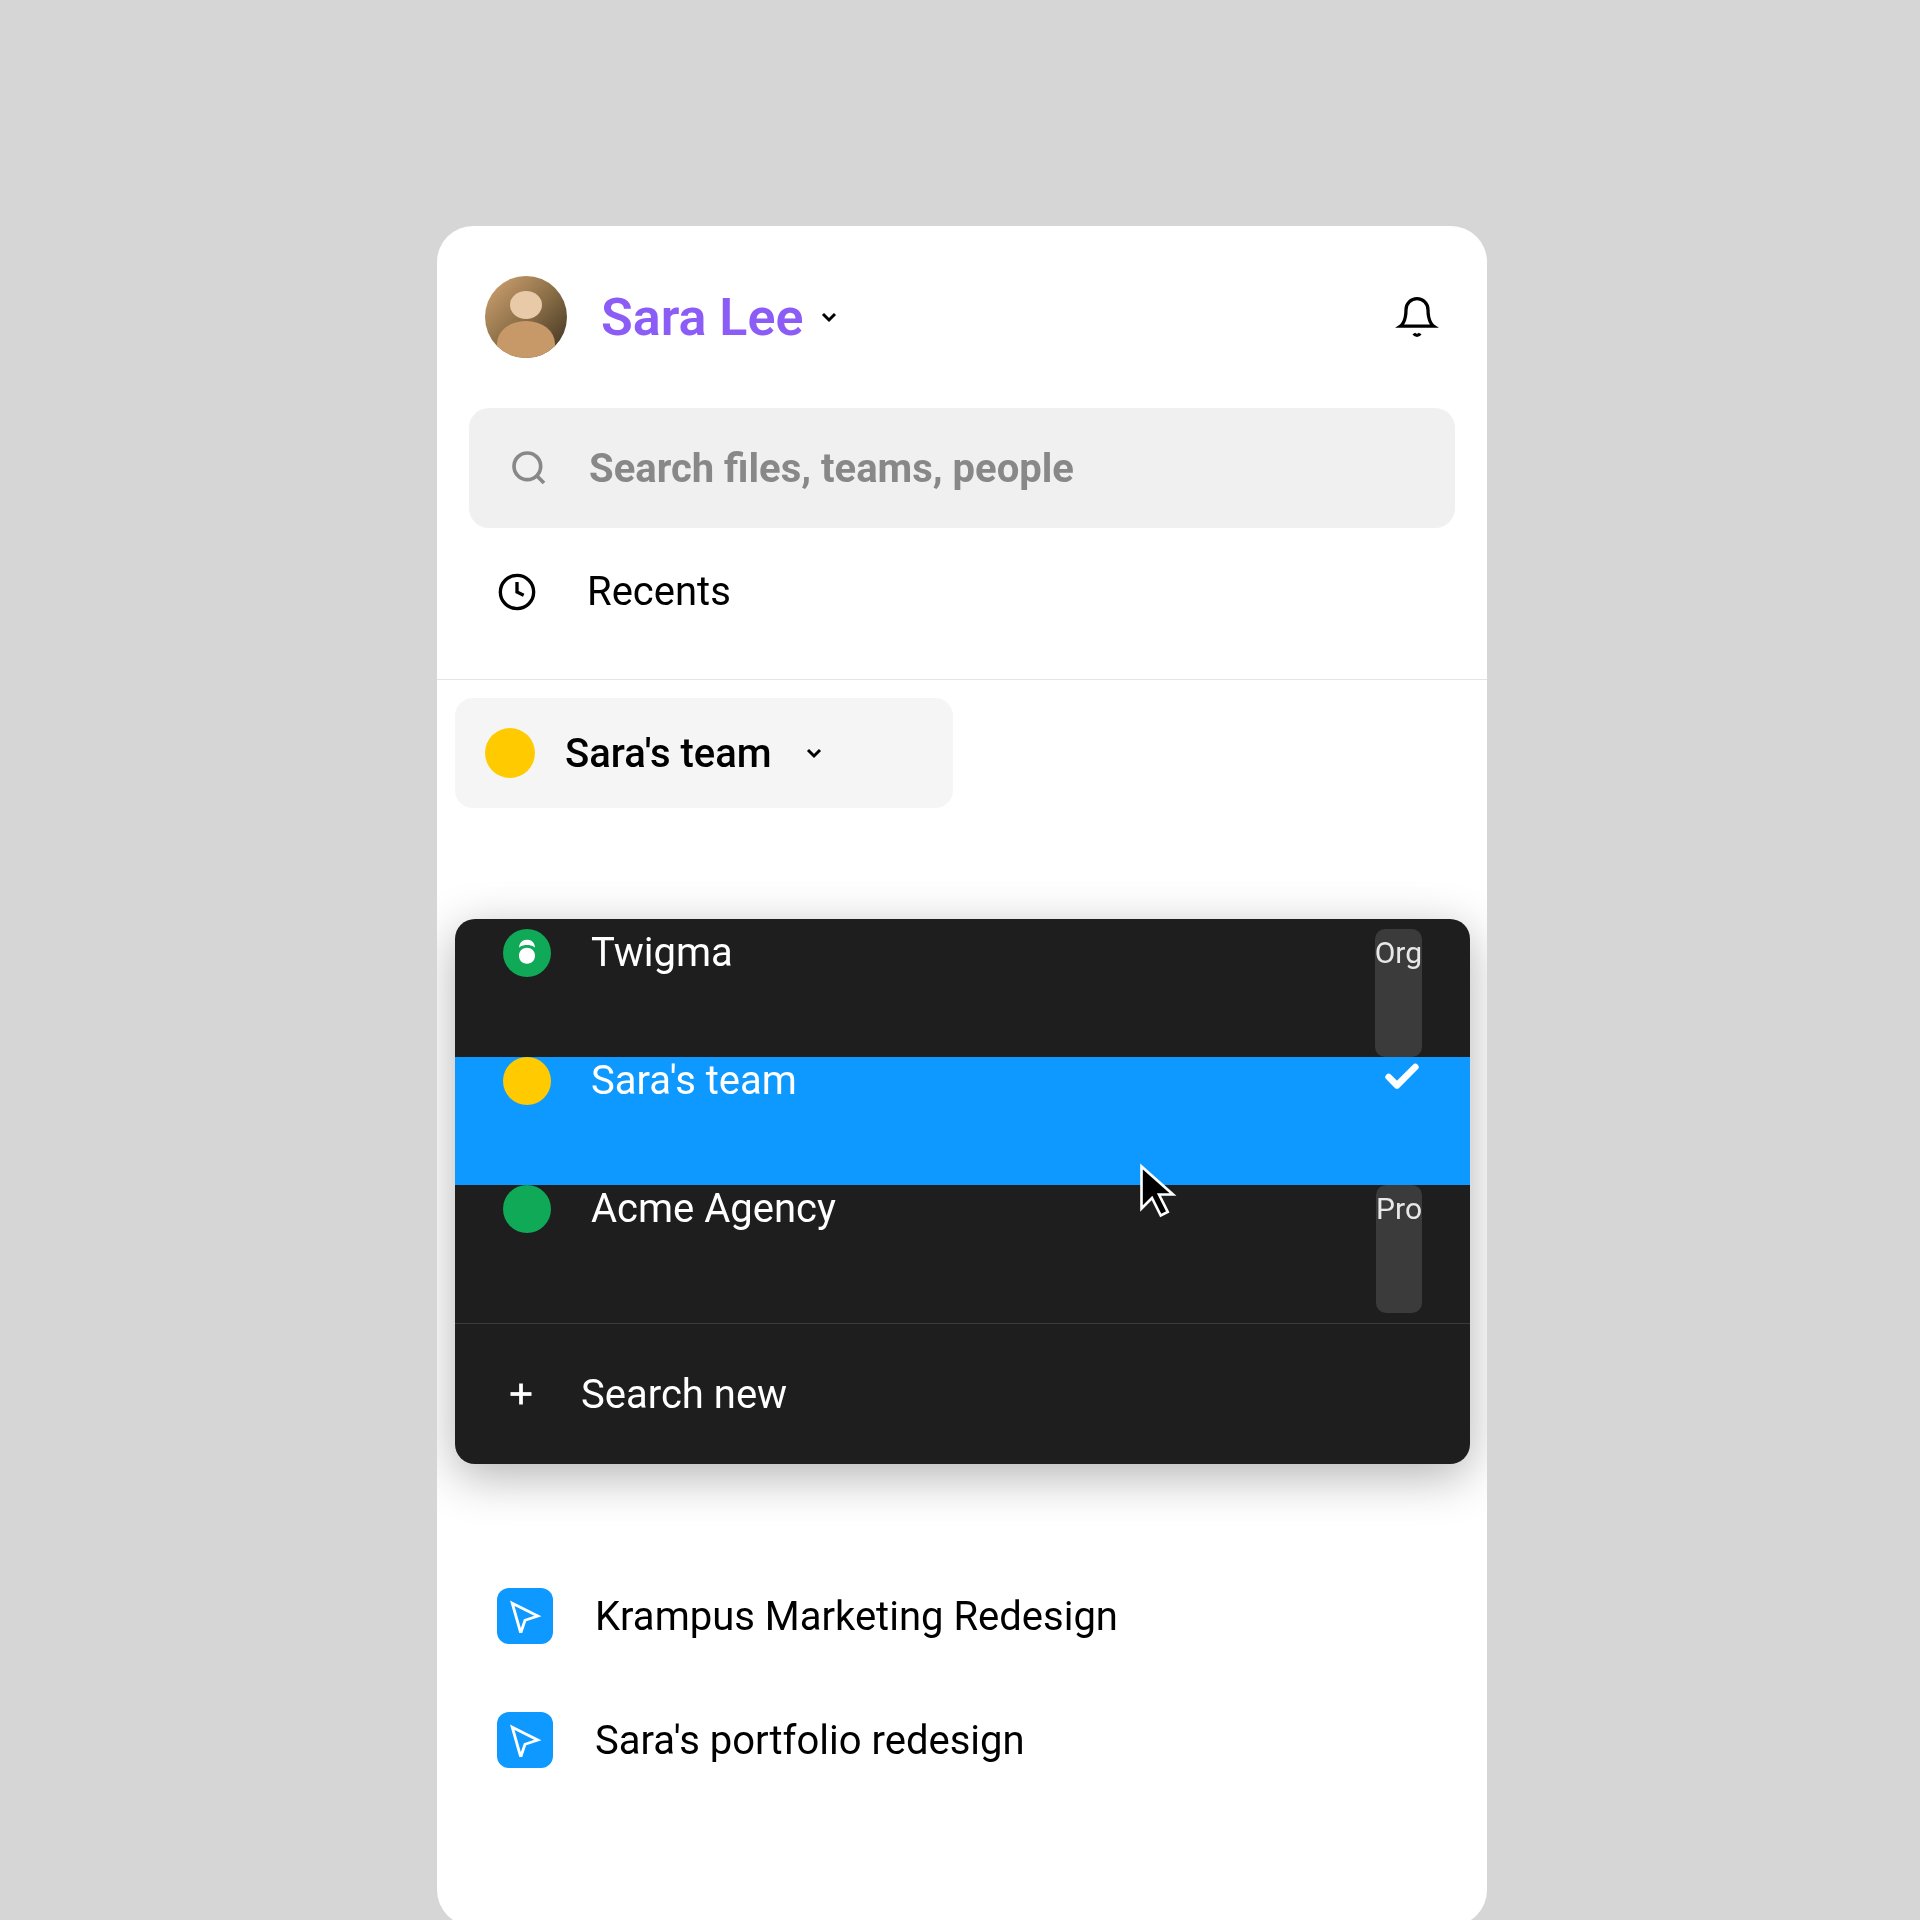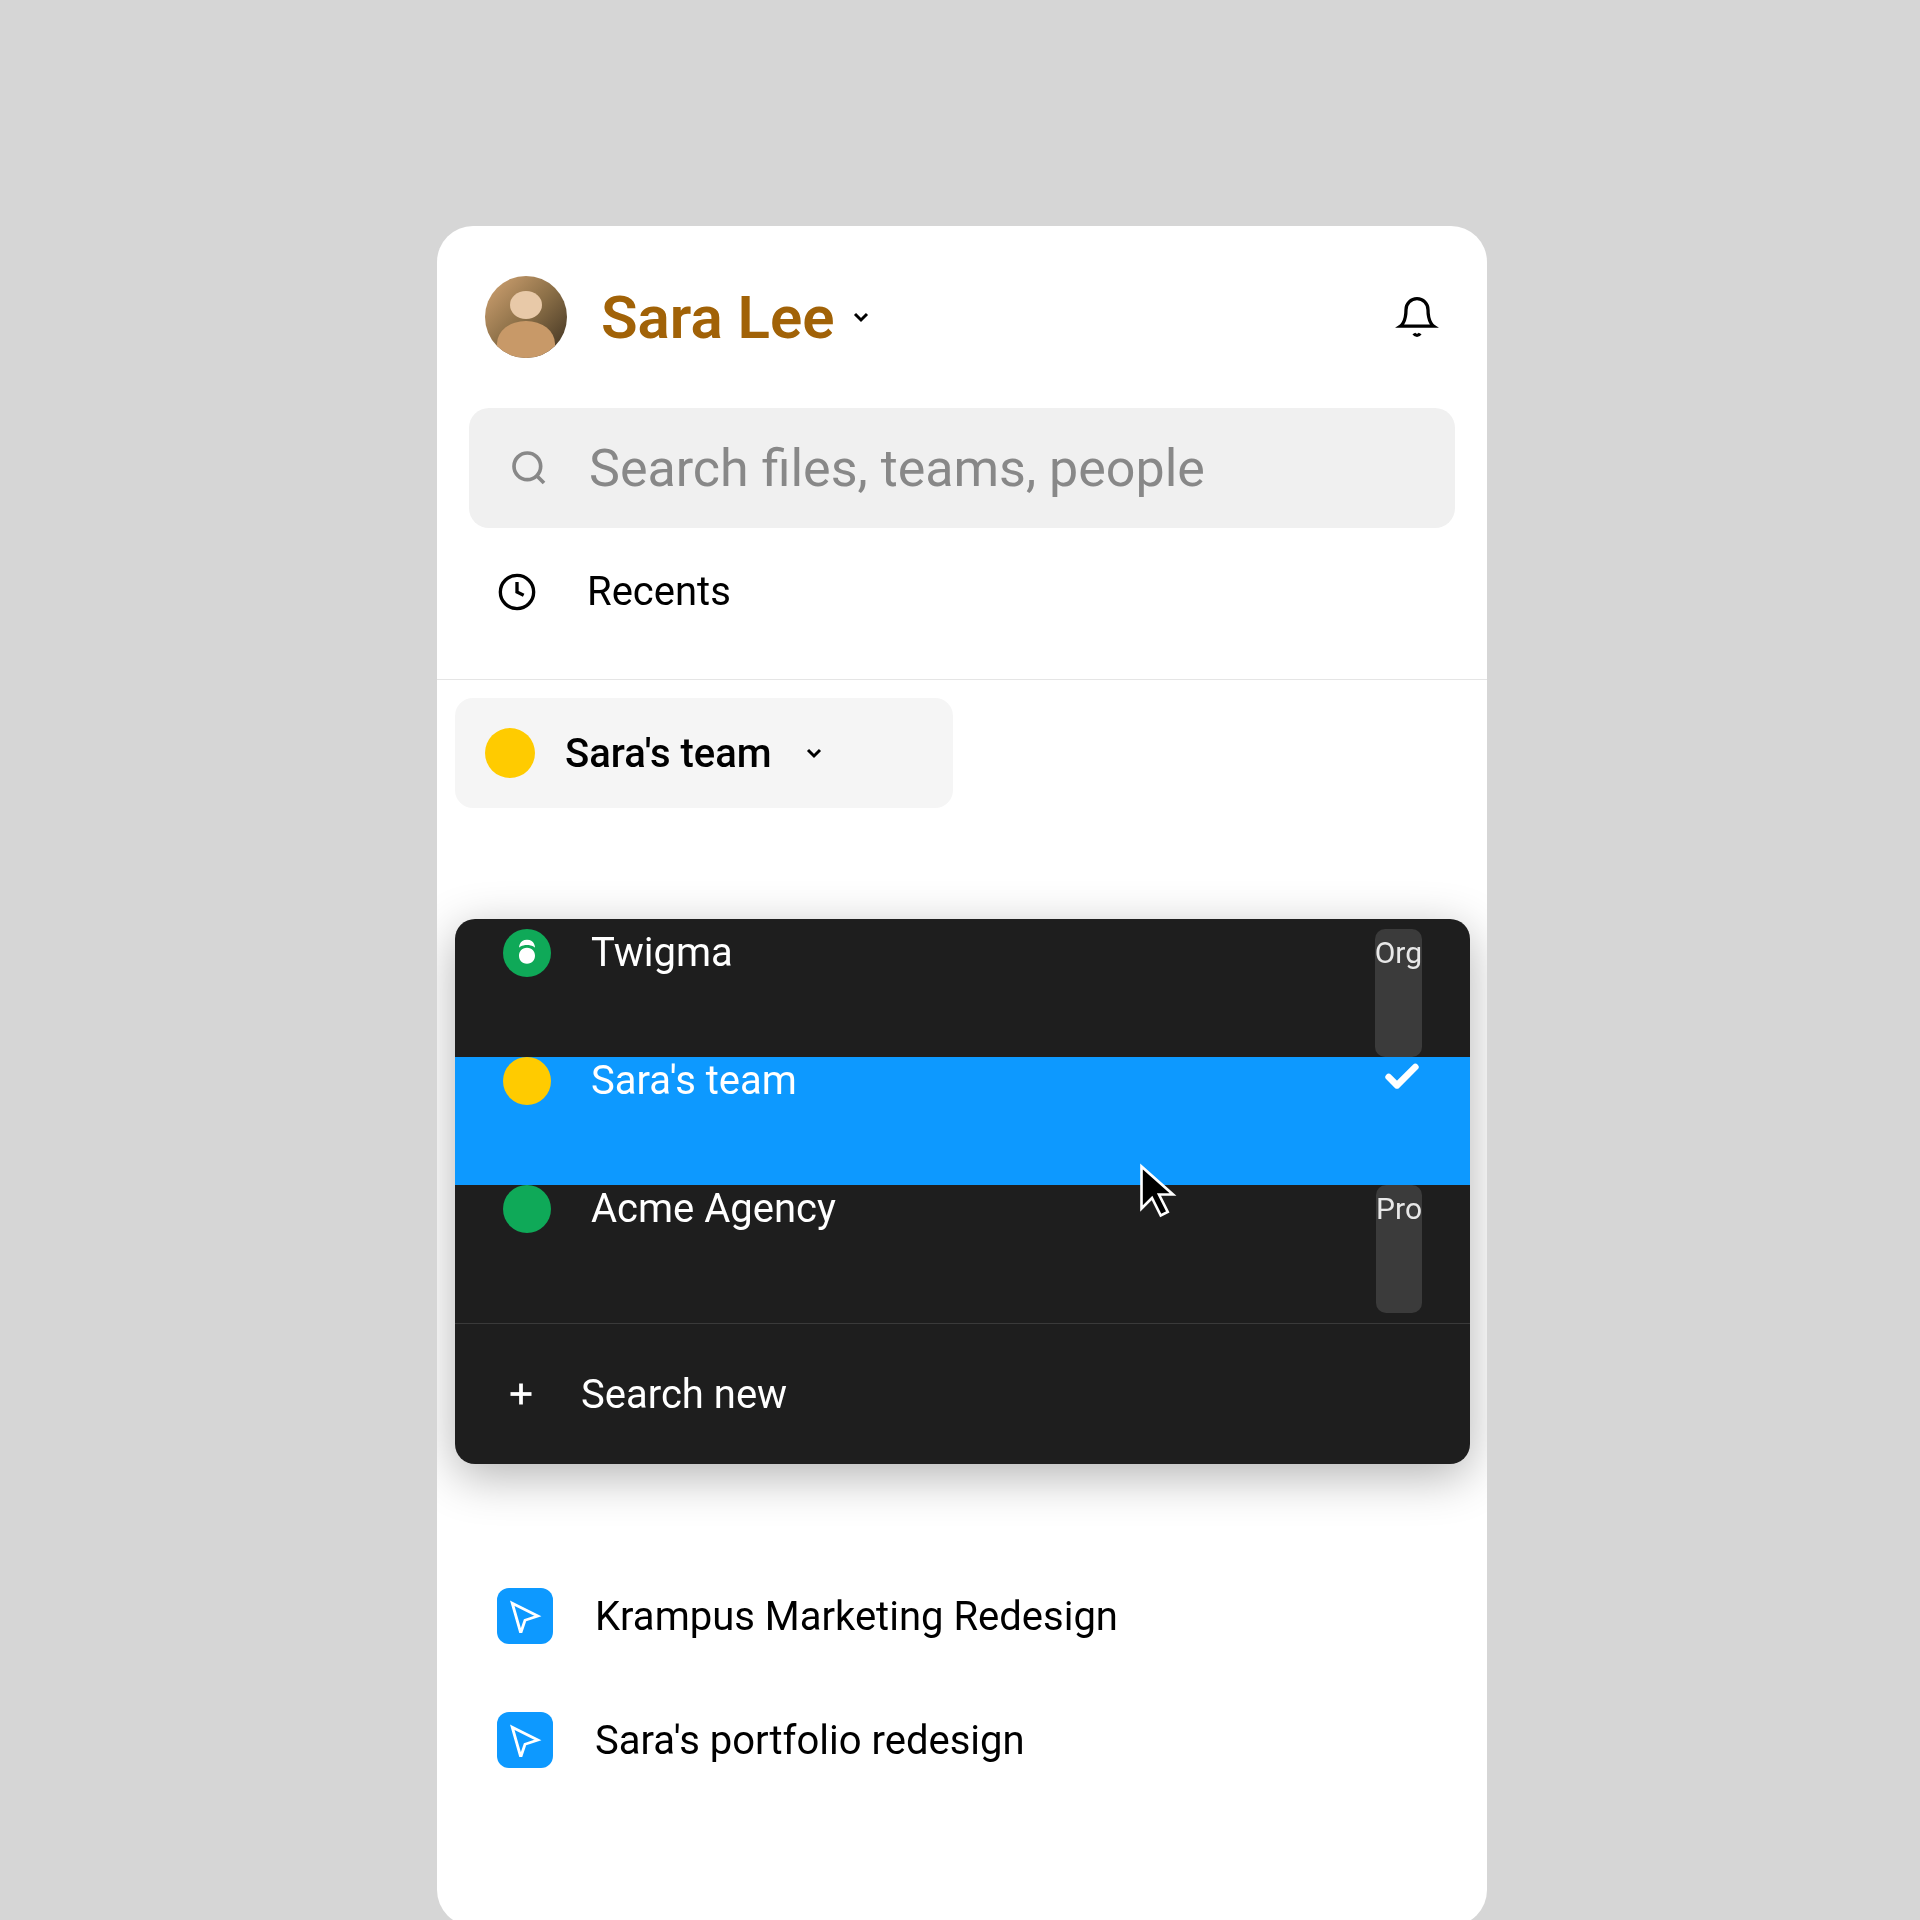--- a/index.html
+++ b/index.html
@@ -59,23 +59,23 @@
       border-radius: 50% 50% 0 0;
     }
     .user-name-wrap {
       display: flex;
       align-items: center;
       gap: 14px;
       margin-left: 34px;
       cursor: pointer;
     }
     .user-name {
-      font-size: 60px;
+      font-size: 52px;
       font-weight: 600;
-      color: #a16207;
+      color: #8b5cf6;
     }
     .chevron-down {
       width: 24px;
       height: 24px;
     }
     .spacer {
       flex: 1;
     }
     .bell-icon {
       width: 44px;
@@ -93,24 +93,25 @@
       gap: 40px;
     }
     .search-icon {
       width: 40px;
       height: 40px;
       flex-shrink: 0;
     }
     .search-input {
       border: none;
       background: transparent;
-      font-size: 52px;
+      font-size: 40px;
       color: #0c4a6e;
       width: 100%;
       outline: none;
+      font-weight: bold;
     }
     .search-input::placeholder {
       color: #888;
     }
     .recents-row {
       display: flex;
       align-items: center;
       padding: 40px 60px 64px 60px;
       gap: 50px;
       border-bottom: 1px solid #e5e5e5;

